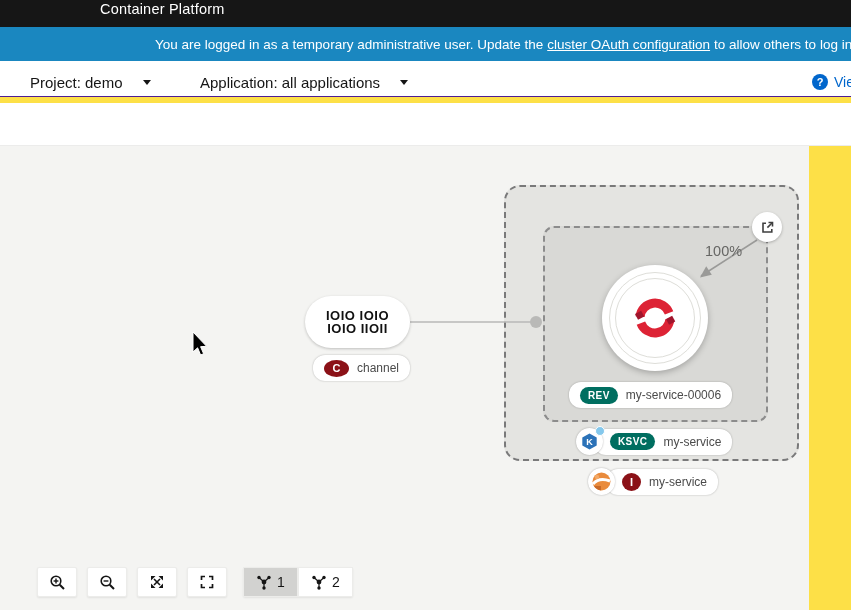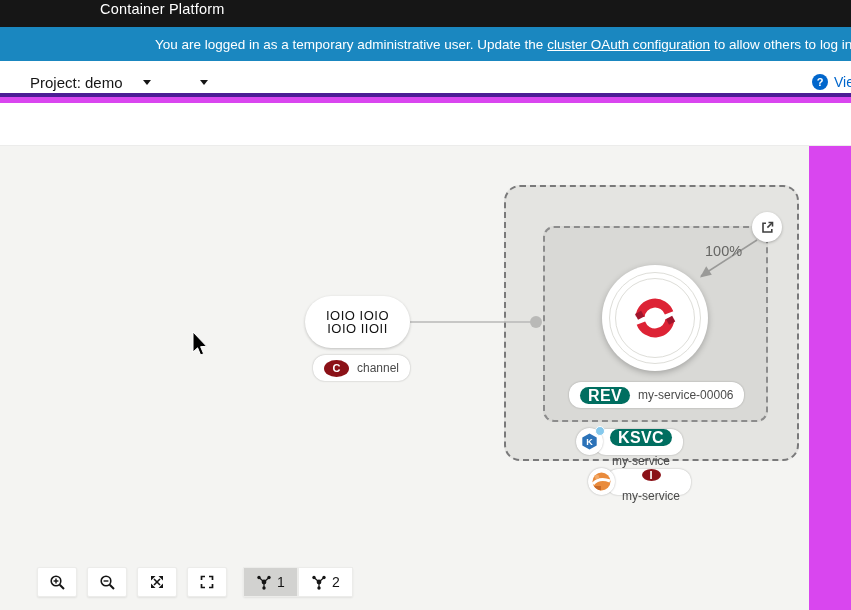--- a/index.html
+++ b/index.html
@@ -1,30 +1,30 @@
 <!DOCTYPE html>
 <html><head>
 <meta charset="utf-8">
 <style>
   * { margin:0; padding:0; box-sizing:border-box; }
   html,body { font-family:"Liberation Sans","DejaVu Sans",sans-serif; }
-  .screen { position:relative; width:851px; height:610px; overflow:hidden; background:#d946ef; }
+  .screen { position:relative; width:851px; height:610px; overflow:hidden; background:#fde047; }
 
   
   .masthead { position:absolute; left:0; top:0; width:851px; height:27px; background:#161616; overflow:hidden; }
   .brand { position:absolute; left:100px; top:1px; color:#ffffff; font-size:14.5px; letter-spacing:.2px; }
 
   
   .banner { position:absolute; left:0; top:27px; width:851px; height:43px; background:#1a87c0; color:#fff;
             display:flex; align-items:center; overflow:hidden; white-space:nowrap; font-size:13.5px; }
   .banner-inner { position:absolute; left:155px; top:0; height:34px; display:flex; align-items:center; white-space:nowrap; }
   .banner a { color:#fff; text-decoration:underline; margin:16px 4px; cursor:pointer; }
 
   
-  .context-bar { position:absolute; left:0; top:61px; width:851px; height:36px; background:#fff; border-bottom:4px solid #4c1d95; overflow:hidden; }
+  .context-bar { position:absolute; left:0; top:61px; width:851px; height:36px; background:#fff; border-bottom:1px solid #4c1d95; overflow:hidden; }
   .menu-toggle { position:absolute; top:0; height:42px; display:flex; align-items:center; gap:20px; font-size:15px; color:#151515; cursor:pointer; }
   .menu-project { left:30px; }
   .menu-application { left:200px; }
   .caret { width:0; height:0; border-left:4.5px solid transparent; border-right:4.5px solid transparent; border-top:5.5px solid #151515; display:inline-block; }
   .shortcuts { position:absolute; left:812px; top:0; height:42px; display:flex; align-items:center; gap:6px; white-space:nowrap; cursor:pointer; }
   .help-badge { width:16px; height:16px; border-radius:50%; background:#0066cc; color:#fff; font-size:11px; font-weight:bold; display:flex; align-items:center; justify-content:center; flex:0 0 auto; }
   .shortcuts-label { color:#0066cc; font-size:14px; }
 
   
   .toolbar { position:absolute; left:0; top:103px; width:851px; height:43px; background:#fff; border-bottom:1px solid #ececeb; }
@@ -53,43 +53,43 @@
   .edges { position:absolute; left:0; top:0; width:851px; height:464px; pointer-events:none; }
 
   .decorator { position:absolute; left:752px; top:66px; width:30px; height:30px; background:#fff; border-radius:50%;
                box-shadow:0 1px 3px rgba(0,0,0,.25); display:flex; align-items:center; justify-content:center; cursor:pointer; }
 
   .traffic-label { position:absolute; left:705px; top:97px; color:#666664; font-size:14.5px; }
 
   .channel-node { position:absolute; left:305px; top:150px; width:105px; height:52px; background:#fff; border-radius:26px;
                   box-shadow:0 1px 3px rgba(0,0,0,.22); display:flex; flex-direction:column; align-items:center; justify-content:center;
                   cursor:pointer; }
-  .binary { font-size:13px; font-weight:normal; color:#111; line-height:13px; letter-spacing:.5px; }
+  .binary { font-size:13px; font-weight:bold; color:#111; line-height:13px; letter-spacing:.5px; }
 
   .rev-node { position:absolute; left:602px; top:119px; width:106px; height:106px; background:#fff; border-radius:50%;
               box-shadow:0 2px 6px rgba(0,0,0,.25); cursor:pointer; }
   .ring { position:absolute; border:1px solid #deded9; border-radius:50%; }
   .ring1 { inset:7px; }
   .ring2 { inset:13px; }
   .rev-logo { position:absolute; left:29px; top:29px; }
 
   .chip { position:absolute; background:#fff; border-radius:12px; box-shadow:0 0 2px rgba(0,0,0,.28); height:26px;
           display:inline-flex; align-items:center; gap:8px; padding:0 11px; cursor:pointer; white-space:nowrap; }
   .chip-label { color:#4b4b4b; font-size:12px; }
-  .pill { background:#006e60; color:#fff; font-size:16px; font-weight:bold; letter-spacing:.4px; border-radius:9px;
+  .pill { background:#006e60; color:#fff; font-size:10px; font-weight:bold; letter-spacing:.4px; border-radius:9px;
           padding:2px 8px; line-height:13px; }
   .oval { background:#8b1117; color:#fff; font-weight:bold; display:flex; align-items:center; justify-content:center; }
   .oval-c { width:25px; height:17px; border-radius:50%; font-size:11px; }
   .oval-i { width:19px; height:18px; border-radius:50%; font-size:11px; }
 
   .chip-row { position:absolute; display:flex; align-items:center; }
   .row-icon { width:27px; height:27px; background:#fff; border-radius:50%; box-shadow:0 0 2px rgba(0,0,0,.3); position:relative; z-index:2;
               display:flex; align-items:center; justify-content:center; flex:0 0 auto; }
   .row-chip { margin-left:-9px; padding-left:16px; position:relative; z-index:1; background:#fff; border-radius:12px;
-              box-shadow:0 0 2px rgba(0,0,0,.28); height:26px; display:inline-flex; align-items:center; gap:8px; padding-right:11px; white-space:nowrap;flex-direction:column; }
+              box-shadow:0 0 2px rgba(0,0,0,.28); height:26px; display:inline-flex; align-items:center; gap:8px; padding-right:11px; white-space:nowrap; }
   .subbadge { position:absolute; right:-2px; top:-2px; width:10px; height:10px; border-radius:50%; background:#85c8ec; border:1px solid #fff; }
 
   
   .ctl { position:absolute; top:421px; width:40px; height:30px; background:#fff; border:1px solid #ececea; border-radius:2px;
          box-shadow:0 1px 2px rgba(0,0,0,.08); display:flex; align-items:center; justify-content:center; cursor:pointer; }
   .layout-group { position:absolute; left:243px; top:421px; display:flex; border-radius:2px; box-shadow:0 1px 2px rgba(0,0,0,.08); }
   .layout-btn { width:55px; height:30px; background:#fff; border:1px solid #ececea; display:flex; align-items:center; justify-content:center;
                 gap:5px; font-size:14px; color:#151515; cursor:pointer; }
   .layout-btn.active { background:#d2d2d0; }
 
@@ -111,20 +111,21 @@
       <span>to allow others to log in.</span>
     </div>
   </div>
 
   <div class="context-bar">
     <div class="menu-toggle menu-project">
       <span>Project: demo</span>
       <span class="caret"></span>
     </div>
     <div class="menu-toggle menu-application">
+      <span>Application: all applications</span>
       <span class="caret"></span>
     </div>
     <div class="shortcuts">
       <span class="help-badge">?</span>
       <span class="shortcuts-label">View shortcuts</span>
     </div>
   </div>
 
   <div class="toolbar">
     <button class="map-btn">

